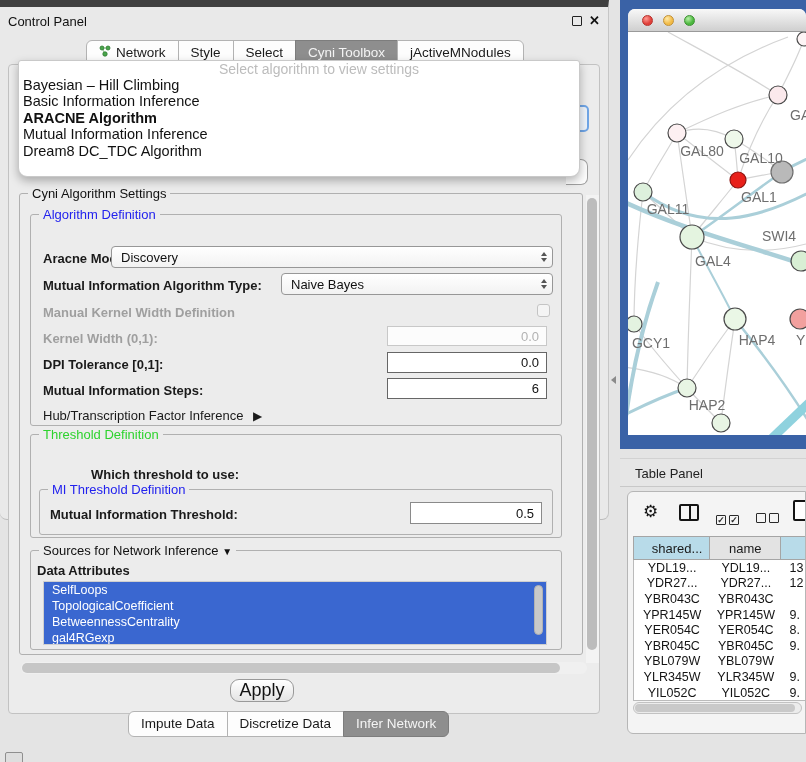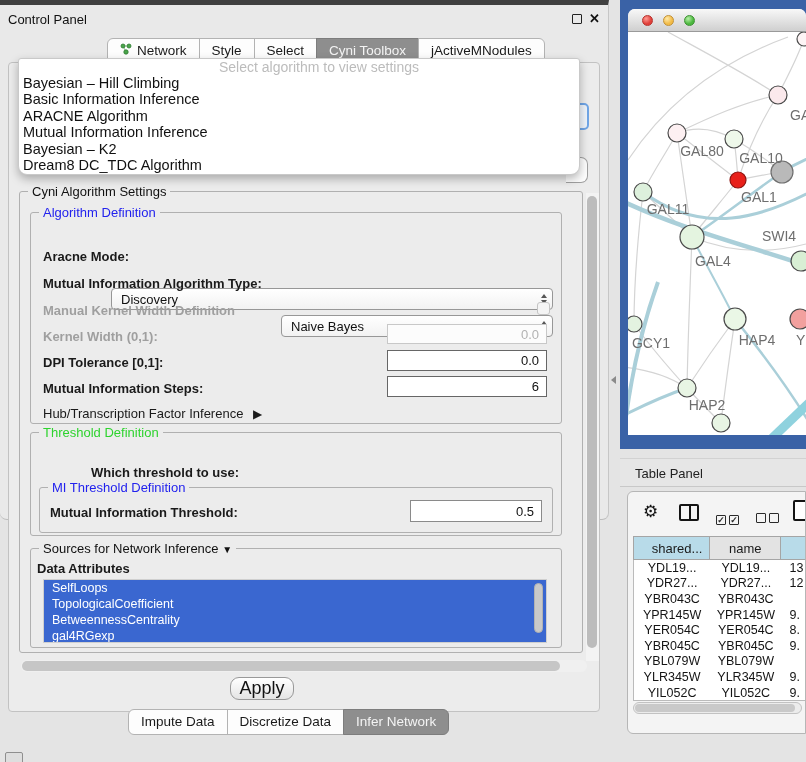--- a/index.html
+++ b/index.html
@@ -3,28 +3,28 @@
 <meta charset="utf-8">
 <style>
   * { margin:0; padding:0; box-sizing:border-box; }
   html,body { width:806px; height:762px; overflow:hidden; background:#e4e4e4;
               font-family:"Liberation Sans", sans-serif; }
   .abs { position:absolute; }
   #stage { position:relative; width:806px; height:762px; }
 
   
   #control-panel { left:0; top:3; width:609px; height:520px; background:#e9e9e9;
-    border-top:5px solid #404040; border-right:1px solid #c6c6c6;
+    border-top:7px solid #404040; border-right:1px solid #c6c6c6;
     border-bottom:1px solid #bdbdbd; border-radius:0 0 7px 7px; }
   .cp-title { left:8px; top:7px; font-size:13px; color:#111; }
   .float-btn { right:26px; top:9px; width:10px; height:10px; border:1.6px solid #222; border-radius:1px; }
   .close-btn { right:8px; top:6px; font-size:13px; font-weight:bold; color:#111; }
 
   
-  #top-tabs { left:86px; top:33px; display:flex;margin-left:21px; }
+  #top-tabs { left:86px; top:33px; display:flex; }
   .tab { background:#fdfdfd; border:1px solid #b3b3b3; margin-left:-1px; padding:4px 12px 5px 12px;
          font-size:13.5px; color:#1a1a1a; display:flex; align-items:center; gap:5px; }
   .tab:first-child { border-radius:6px 0 0 6px; margin-left:0; }
   .tab:last-child { border-radius:0 6px 6px 0; }
   .tab.sel { background:#8e8e8e; color:#f4f4f4; border-color:#7d7d7d; }
 
   
   #tab-page { left:8px; top:57px; width:592px; height:650px; background:#ececec;
     border:1px solid #c2c2c2; border-radius:4px; }
 
@@ -33,21 +33,21 @@
   .legend { position:absolute; top:-8px; left:8px; background:#ececec; padding:0 4px;
             font-size:13px; color:#111; white-space:nowrap; }
   .legend.blue { color:#2222ee; }
   .legend.green { color:#2ed32e; }
 
   .lbl { position:absolute; font-size:13px; font-weight:bold; color:#1a1a1a; white-space:nowrap; }
   .lbl.dis { color:#9f9f9f; }
 
   .combo { position:absolute; background:linear-gradient(#ffffff,#f2f2f2); border:1px solid #979797;
     border-radius:4px; font-size:13px; color:#111; display:flex; align-items:center;
-    padding-left:9px;margin-top:44px; }
+    padding-left:9px; }
   .spin { position:absolute; right:5px; top:50%; transform:translateY(-50%);
           display:flex; flex-direction:column; gap:2px; }
   .spin i { display:block; width:0; height:0; border-left:3.5px solid transparent; border-right:3.5px solid transparent; }
   .spin i.up { border-bottom:4px solid #555; }
   .spin i.dn { border-top:4px solid #555; }
 
   .tinput { position:absolute; background:#fff; border:1px solid #666; font-size:13px; color:#111;
     display:flex; align-items:center; justify-content:flex-end; padding-right:7px; }
   .tinput.dis { border-color:#c8c8c8; color:#b2b2b2; background:#fcfcfc; }
 
@@ -75,21 +75,21 @@
     border:1px solid #999; border-radius:9px; font-size:18px; color:#111;
     display:flex; align-items:flex-end; justify-content:center; }
   #bottom-tabs { left:128px; top:704px; display:flex; }
 
   
   #algo-popup { left:18px; top:53px; width:562px; height:117px; background:#fff;
     border:1px solid #c9c9c9; border-radius:3px 3px 9px 9px;
     box-shadow:0 4px 10px rgba(0,0,0,0.28); z-index:50; padding-top:1px; }
   .popup-prompt { text-align:center; color:#bcbcbc; font-size:14px; height:15px; line-height:15px;padding-left:40px; }
   .popup-item { font-size:14.5px; color:#111; height:16.4px; line-height:16.4px; padding-left:4px; white-space:nowrap; }
-  .popup-item.bold { font-weight:normal; }
+  .popup-item.bold { font-weight:bold; }
 
   
   #peek-combo { left:573px; top:98px; width:16px; height:27px; border:2px solid #6fa5e6;
     border-radius:5px; background:#eef4fb; z-index:5; }
   #peek-field { left:566px; top:152px; width:22px; height:26px; border:1px solid #a0a0a0;
     border-left:none; border-radius:0 7px 7px 0; background:#fdfdfd; z-index:5; }
 
   
   #splitter-arrow { left:611px; top:376px; width:0; height:0; border-top:4px solid transparent;
     border-bottom:4px solid transparent; border-right:5px solid #8a8a8a; }
@@ -269,21 +269,20 @@
 
     <div id="peek-combo" class="abs"></div>
     <div id="peek-field" class="abs"></div>
 
     <div id="algo-popup" class="abs">
       <div class="popup-prompt">Select algorithm to view settings</div>
       <div class="popup-item">Bayesian – Hill Climbing</div>
       <div class="popup-item">Basic Information Inference</div>
       <div class="popup-item bold">ARACNE Algorithm</div>
       <div class="popup-item">Mutual Information Inference</div>
-      <div class="popup-item">Bayesian – K2</div>
       <div class="popup-item">Dream8 DC_TDC Algorithm</div>
     </div>
 
     <div id="apply-btn" class="abs">
       <span>Apply</span>
     </div>
 
     <div id="bottom-tabs" class="abs">
       <div class="tab">
         <span>Impute Data</span>

